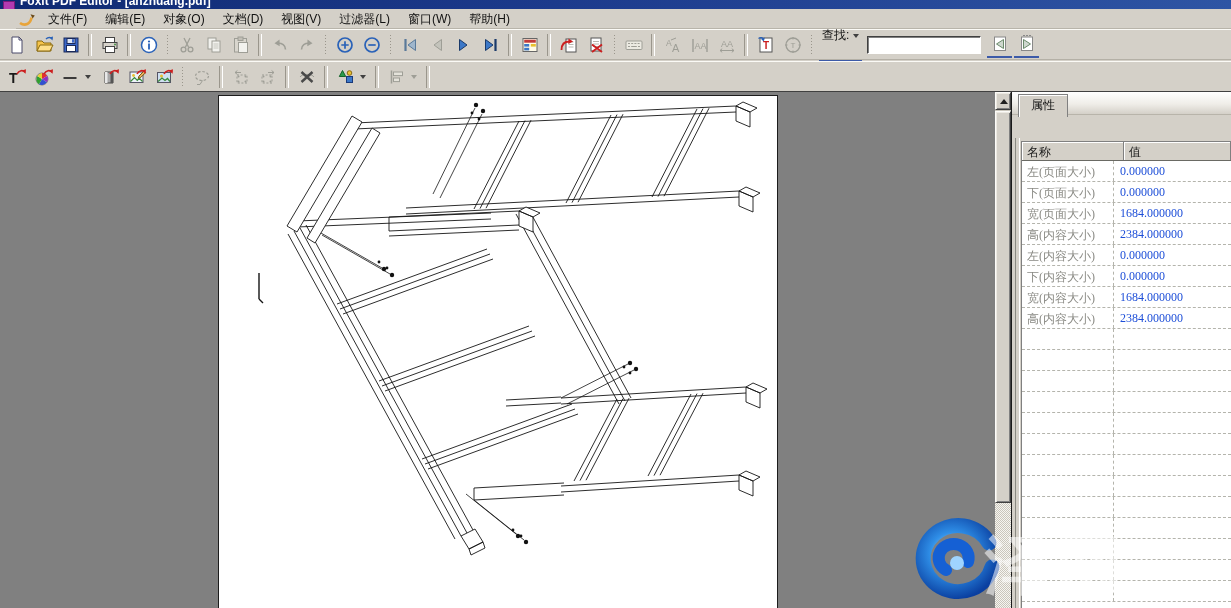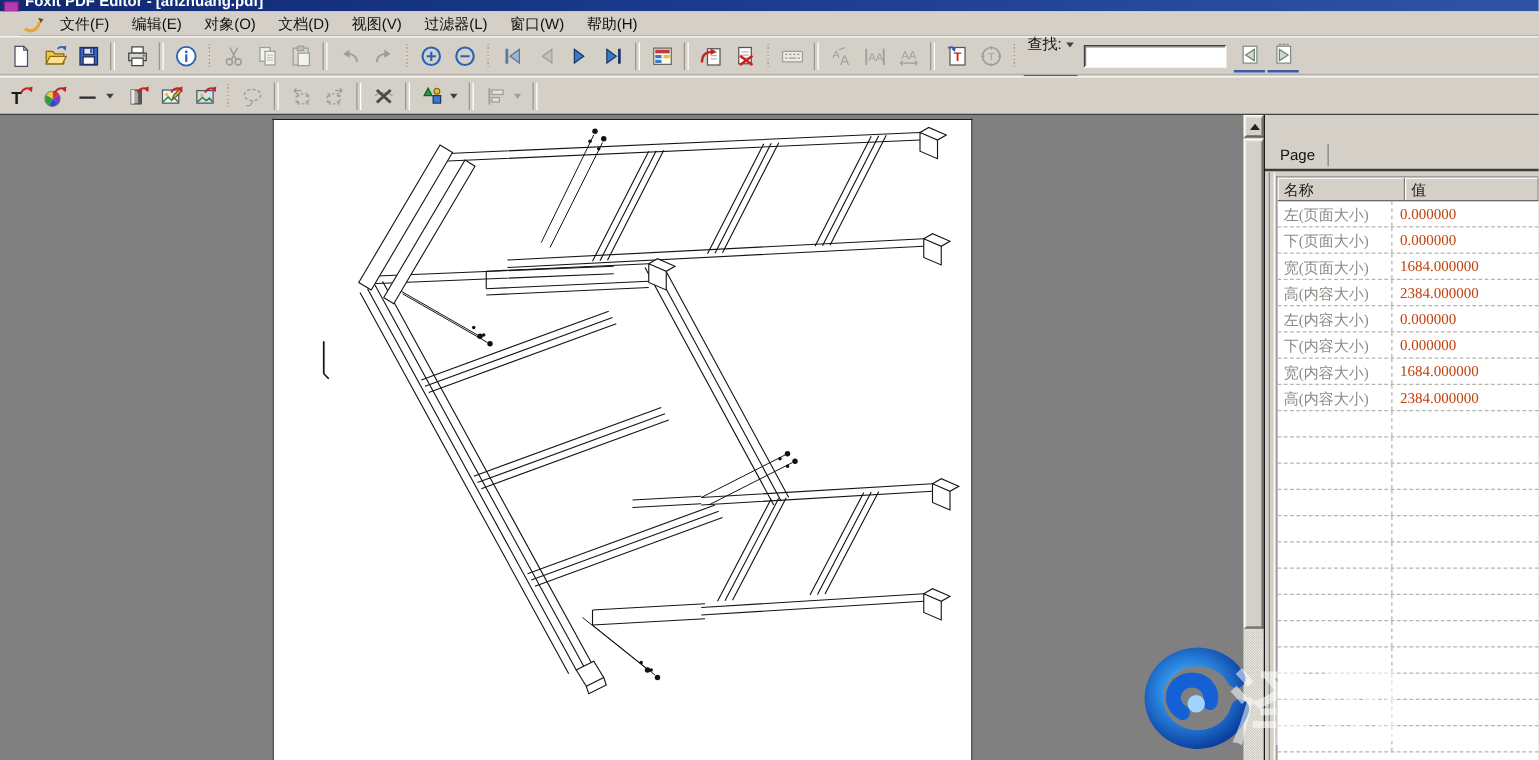--- a/index.html
+++ b/index.html
@@ -71,21 +71,21 @@
   .groove{position:absolute;left:3px;top:46px;bottom:0;width:3px;border-left:1px solid #8a8a82;border-right:1px solid #fff;}
   .props-table{position:absolute;left:9px;top:49px;right:0;bottom:0;background:#fff;border-left:1px solid #808080;border-top:1px solid #808080;overflow:hidden;font-family:Liberation Serif, serif;}
   .phead{display:flex;height:18px;background:#d4d0c8;border-bottom:1px solid #6a6a64;}
   .phcell{font-size:12px;color:#1a1a1a;padding:2px 0 0 5px;box-sizing:border-box;
     border-right:1px solid #808080;box-shadow:inset 1px 1px 0 #fff;}
   .phcell.n{width:102px;}
   .phcell.v{flex:1;}
   .prow{display:flex;height:20px;border-bottom:1px dashed #b4b4ac;}
   .pname{width:92px;font-size:12px;color:#8a8a84;padding:3px 0 0 5px;box-sizing:border-box;border-right:1px dashed #b4b4ac;
     white-space:nowrap;overflow:hidden;}
-  .pval{flex:1;font-size:12px;color:#c2410c;padding:3px 0 0 6px;white-space:nowrap;overflow:hidden;}
+  .pval{flex:1;font-size:12px;color:#1d4ed8;padding:3px 0 0 6px;white-space:nowrap;overflow:hidden;}
 
   
   .watermark{left:903px;top:513px;width:240px;height:95px;z-index:40;pointer-events:none;}
   .wm-text{position:absolute;left:82px;top:9px;font-size:64px;font-weight:bold;color:rgba(255,255,255,.55);
     letter-spacing:8px;white-space:nowrap;}
 </style>
 </head>
 <body>
 
 <div class="abs titlebar">
@@ -498,22 +498,22 @@
 
 <div class="abs vscroll">
   <div class="sb-up sb3d">
       <i></i>
     </div>
   <div class="sb-thumb sb3d"></div>
   <div class="sb-track"></div>
 </div>
 
 <div class="abs props">
-  <div class="props-pagerow">
-    <span class="page-tab">Page</span>
+  <div class="props-tabrow">
+    <span class="props-tab">属性</span>
   </div>
   <div class="groove"></div>
   <div class="props-table">
     <div class="phead">
       <span class="phcell n">名称</span>
       <span class="phcell v">值</span>
     </div>
     <div id="props-rows">
         <div class="prow">
           <span class="pname">左(页面大小)</span>

